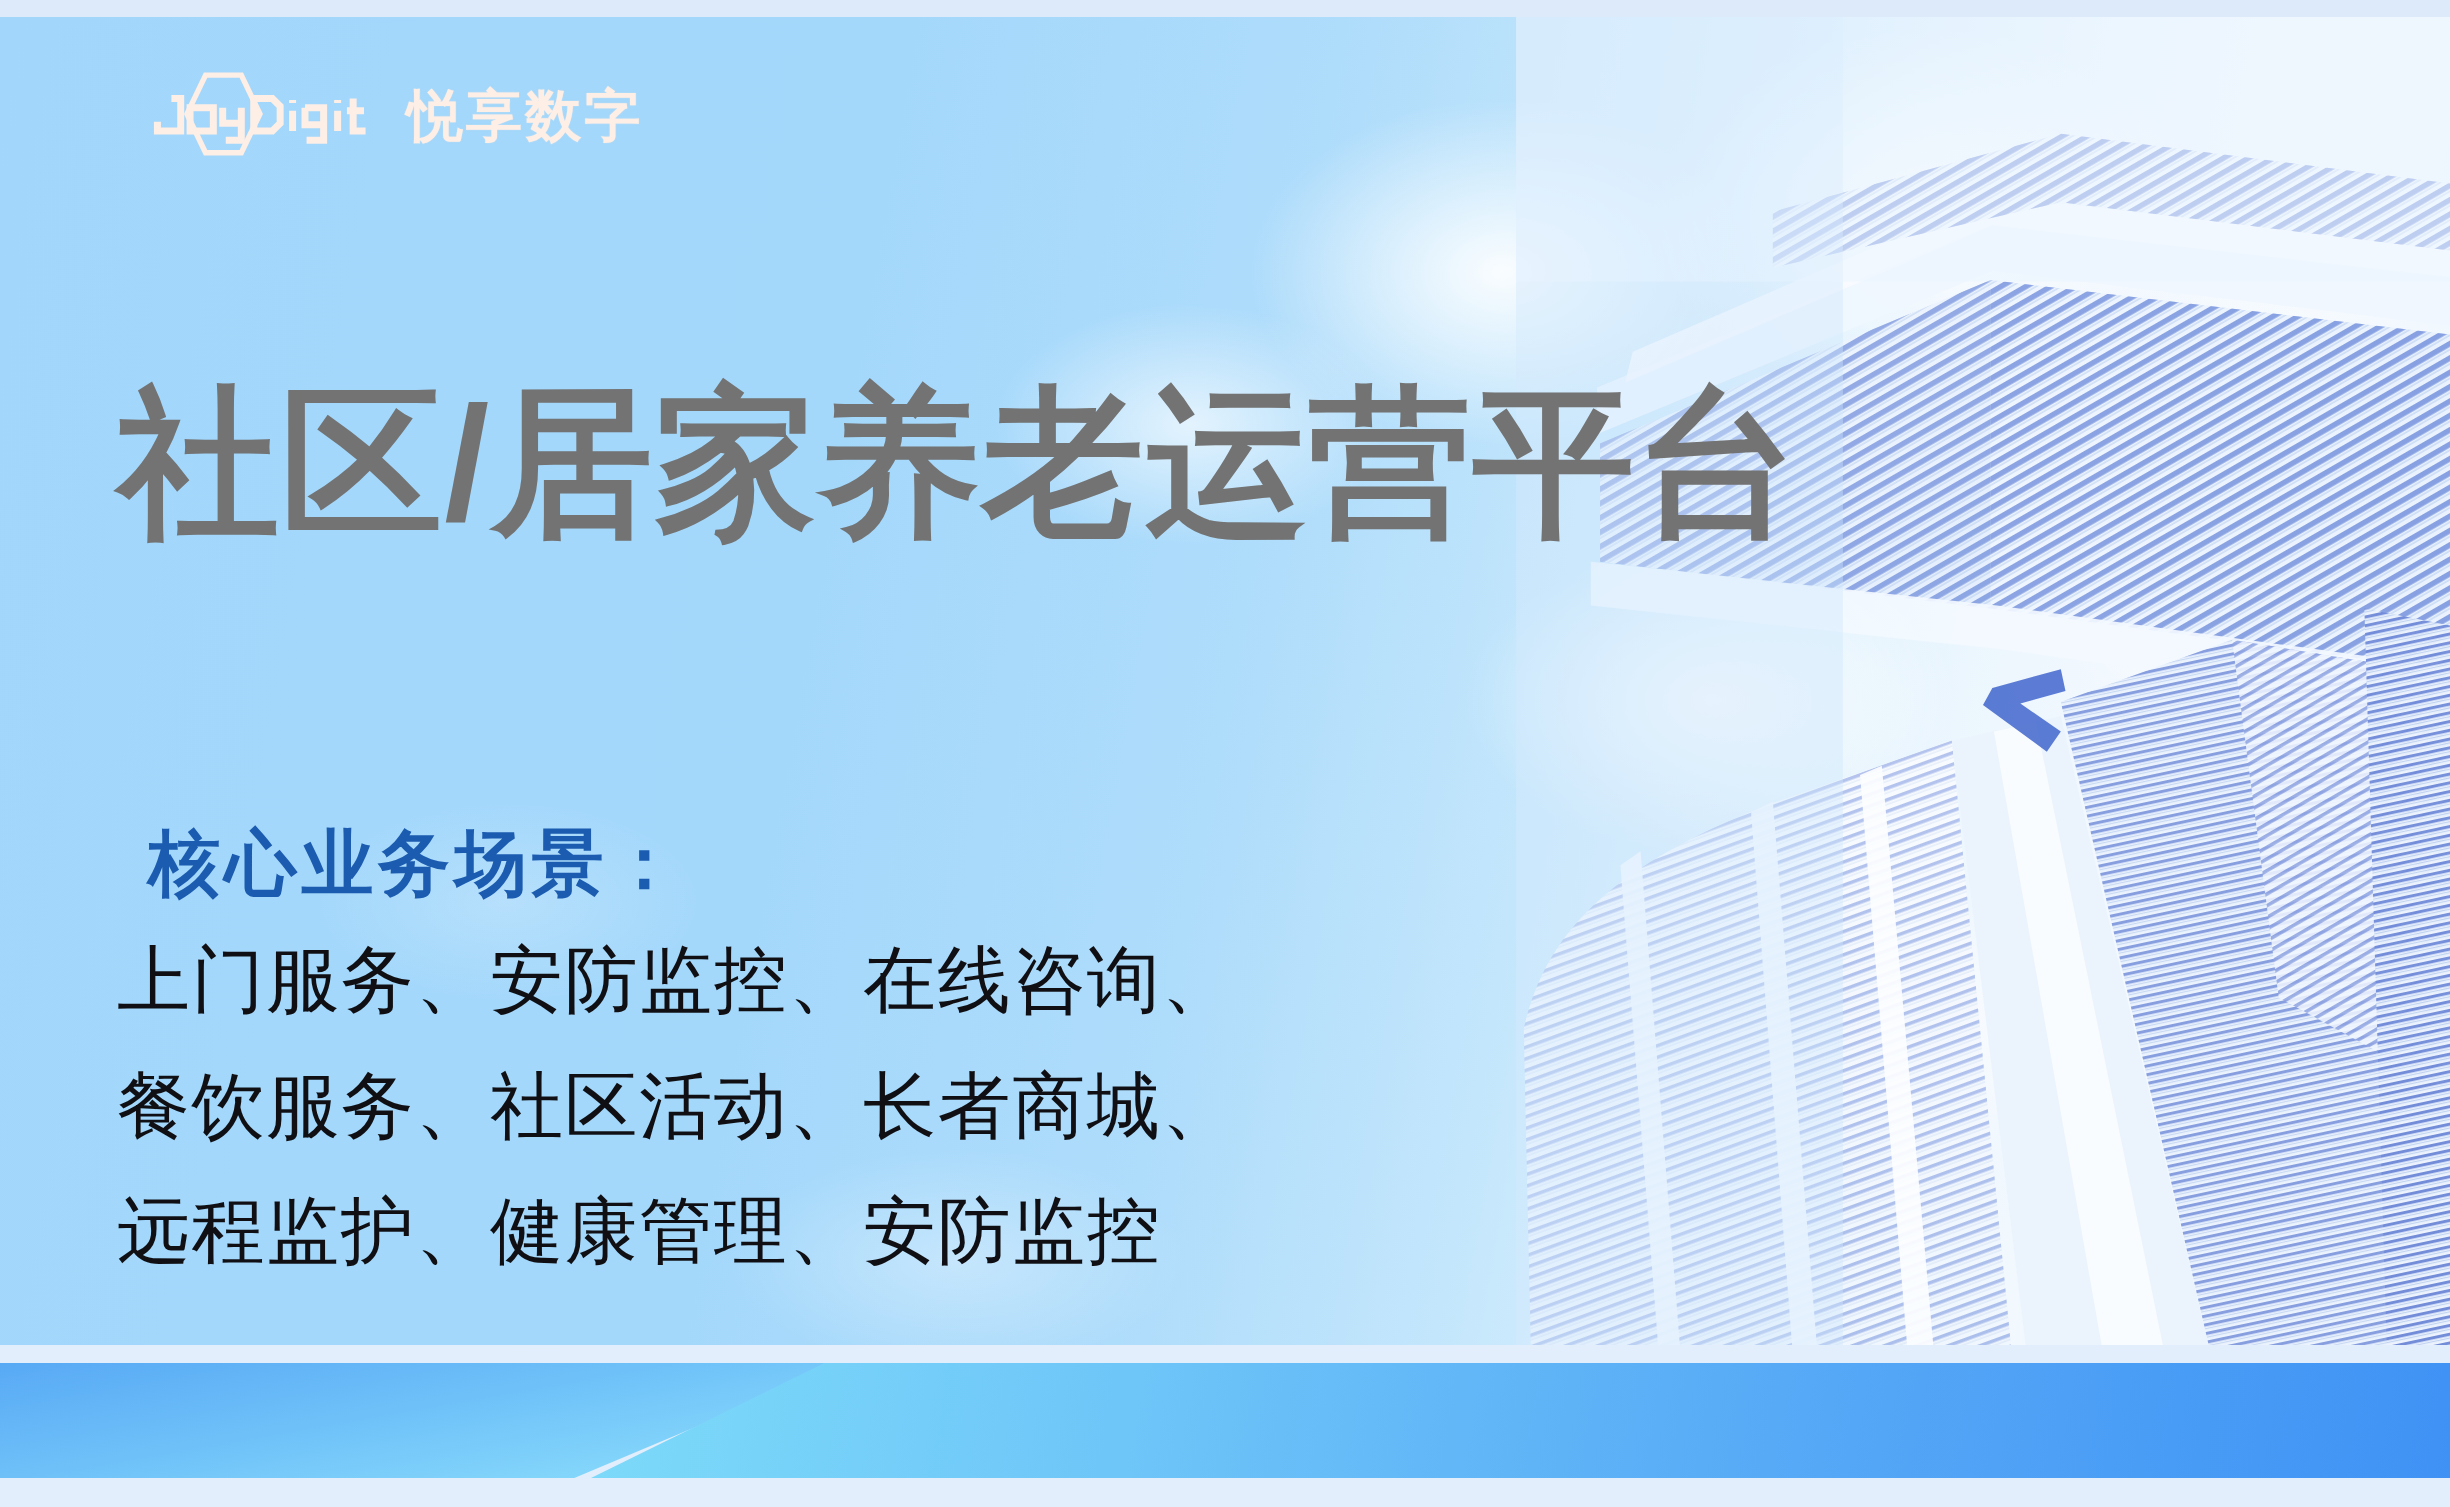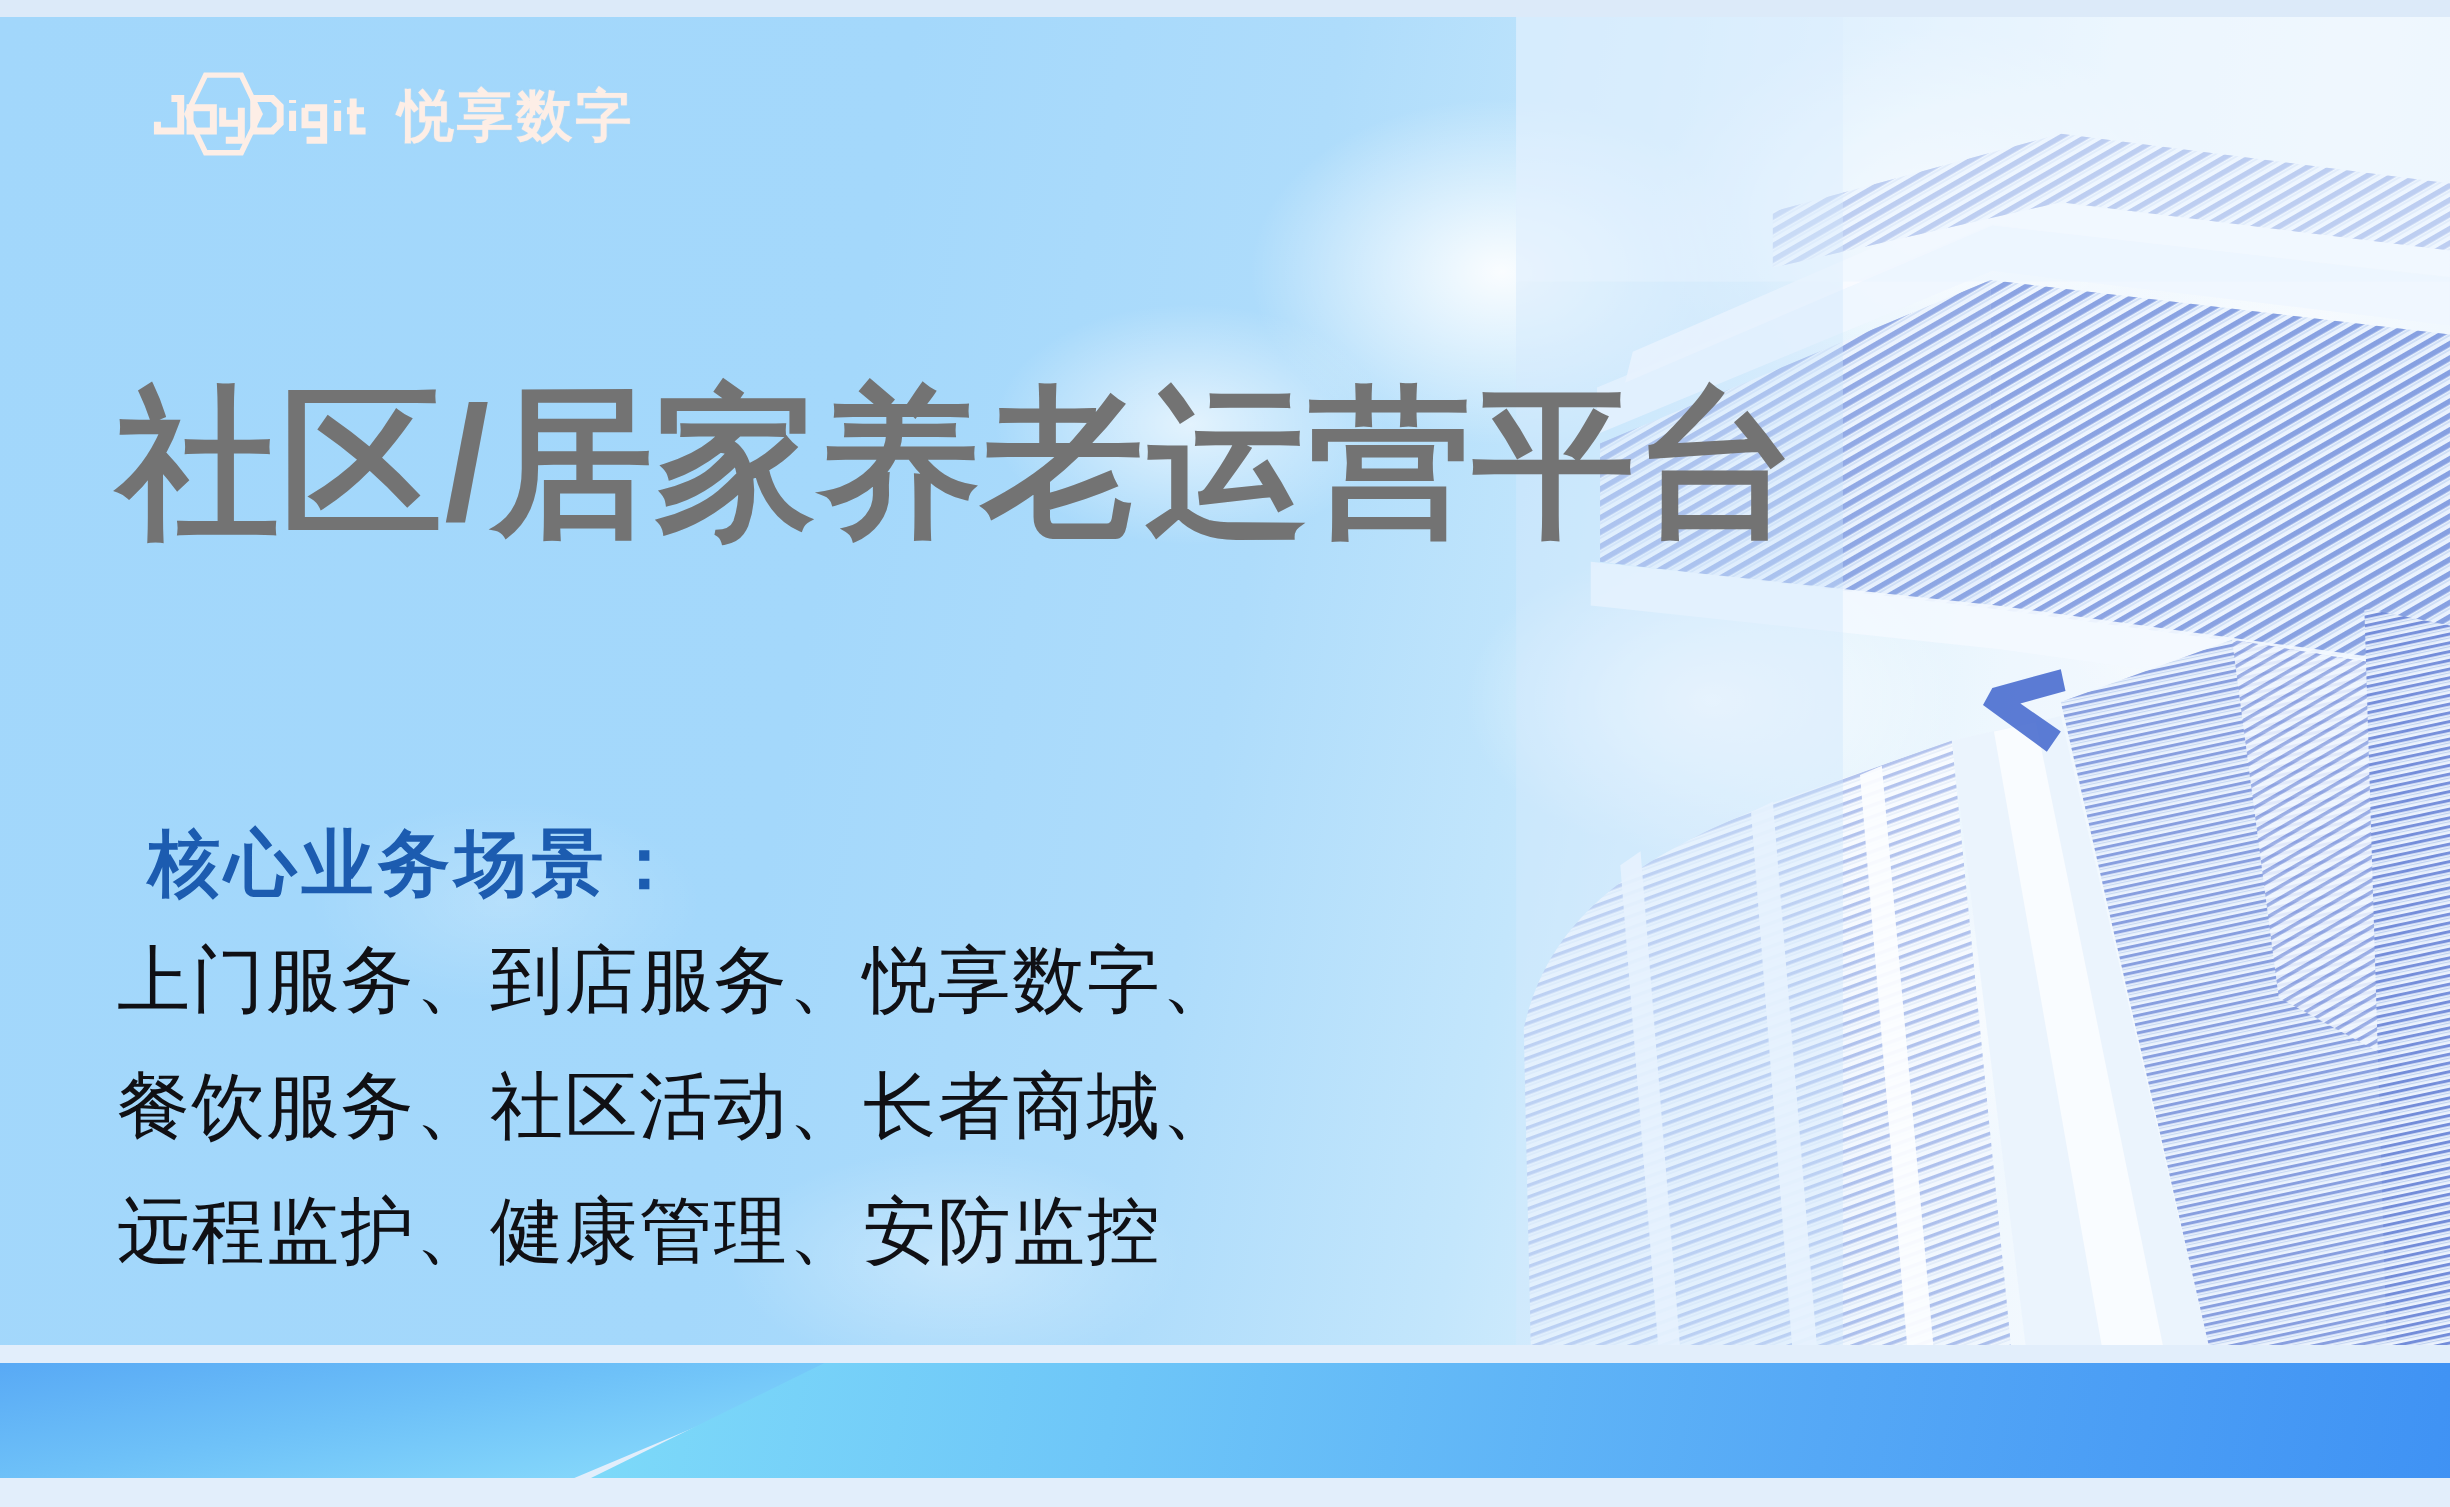--- a/index.html
+++ b/index.html
@@ -106,21 +106,21 @@
   }
 
   
   .logo {
     position: absolute;
     left: 145px;
     top: 72px;
     z-index: 10;
     display: flex;
     align-items: center;
-    gap: 20px;
+    gap: 29px;
   }
   .logo-mark {
     position: relative;
     width: 233px;
     height: 87px;
   }
   .logo-mark svg { position: absolute; left: 0; top: 0; }
   .logo-cn {
     font-size: 56px;
     font-weight: bold;
@@ -318,19 +318,19 @@
       </svg>
     </div>
     <div class="logo-cn">悦享数字</div>
   </div>
 
   <h1 class="main-title">社区/居家养老运营平台</h1>
 
   <h2 class="sub-heading">核心业务场景：</h2>
 
   <div class="scenarios">
-    <div class="scenario-line">上门服务、到店服务、悦享数字、</div>
+    <div class="scenario-line">上门服务、安防监控、在线咨询、</div>
     <div class="scenario-line">餐饮服务、社区活动、长者商城、</div>
     <div class="scenario-line">远程监护、健康管理、安防监控</div>
   </div>
 
 </div>
 
 
 </body></html>

